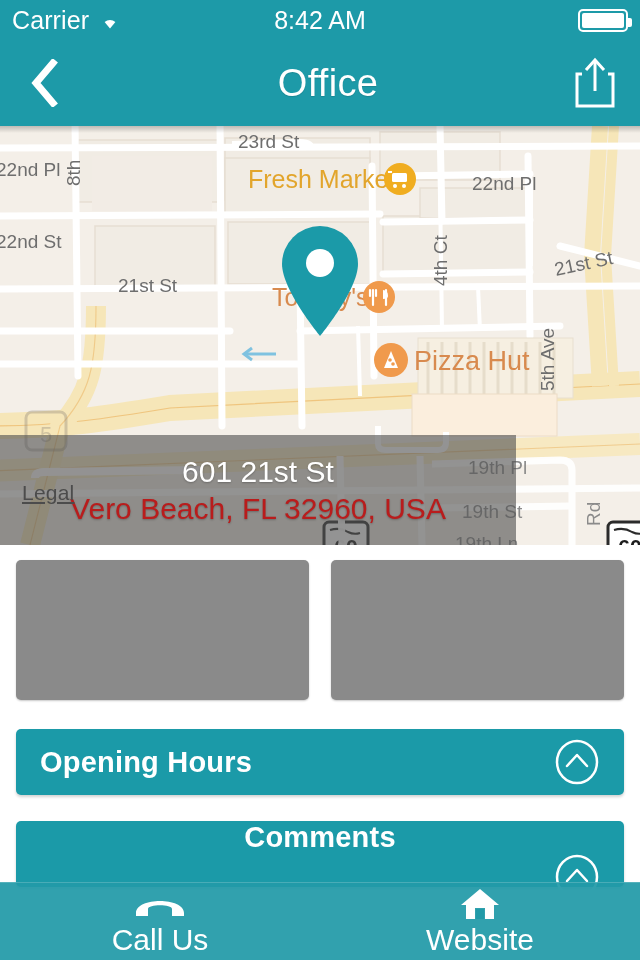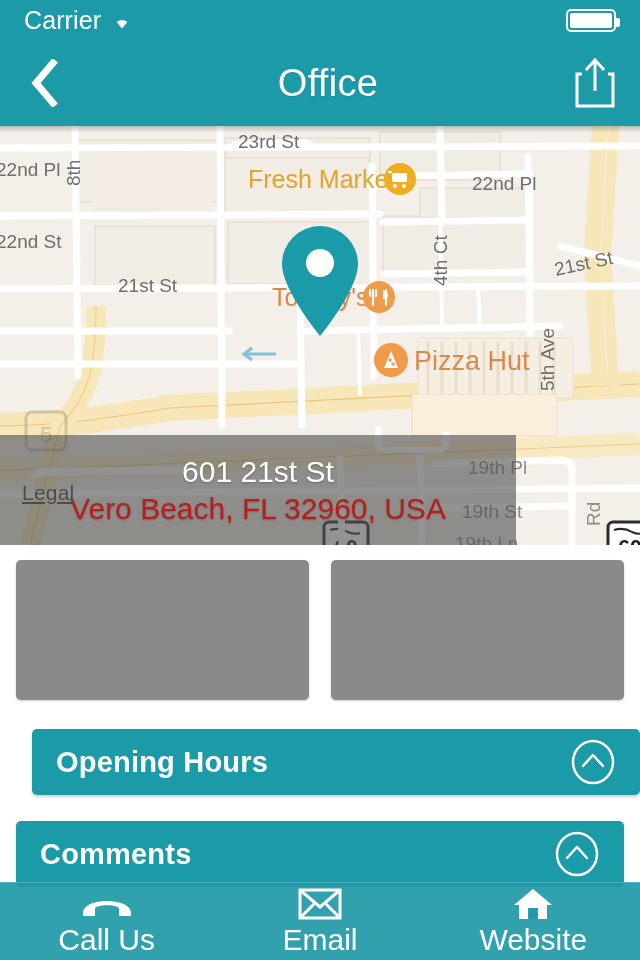--- a/index.html
+++ b/index.html
@@ -10,21 +10,21 @@
     overflow:hidden;
     position:relative;
     -webkit-font-smoothing:antialiased;
   }
   .phone{ position:relative; width:640px; height:960px; overflow:hidden; background:#fff; }
 
   
   .statusbar{
     position:absolute; top:0; left:0; width:640px; height:40px;
     background:#1d9aa8; color:#ffffff;
-    display:flex; align-items:center; padding:0 24px;
+    display:flex; align-items:center; padding:0 12px;
   }
   .sb-left{ display:flex; align-items:center; gap:9px; }
   .sb-carrier{ font-size:25px; letter-spacing:.1px; }
   .wifi-ico{ width:24px; height:19px; display:block; }
   .sb-time{ position:absolute; left:0; right:0; text-align:center; font-size:25px; font-weight:400; pointer-events:none;}
   .sb-right{ margin-left:auto; display:flex; align-items:center; }
   .battery{
     width:50px; height:23px; border:2px solid #fff; border-radius:5px;
     position:relative; box-sizing:border-box; padding:2px;
   }
@@ -83,22 +83,22 @@
     box-shadow:0 1px 2px rgba(0,0,0,.22);
   }
 
   
   .acc{
     position:absolute; left:16px; width:608px; height:66px;
     background:#1b9aa8; border-radius:5px;
     box-shadow:0 2px 3px rgba(0,0,0,.18);
     display:flex; align-items:center; padding:0 24px;
   }
-  .acc-1{ top:729px;margin-left:16px; }
-  .acc-2{ top:821px; }
+  .acc-1{ top:729px; }
+  .acc-2{ top:821px;flex-direction:column; }
   .acc-title{ font-size:29px; font-weight:bold; color:#fff; letter-spacing:.2px; }
   .acc-chev{ margin-left:auto; width:46px; height:46px; }
 
   
   .tabbar{
     position:absolute; left:0; bottom:0; width:640px; height:78px;
     background:rgba(33,154,168,.93);
     display:flex; align-items:center;
     border-top:1px solid rgba(255,255,255,.18);
   }
@@ -116,20 +116,21 @@
 
   <div class="statusbar">
     <div class="sb-left">
       <span class="sb-carrier">Carrier</span>
       <span class="wifi-ico">
         <svg width="24" height="19" viewBox="0 0 24 19">
           <path d="M12 17.5 L6.6 10.9 A8.6 8.6 0 0 1 17.4 10.9 Z" fill="#ffffff"></path>
         </svg>
       </span>
     </div>
+    <div class="sb-time">8:42 AM</div>
     <div class="sb-right">
       <span class="battery">
           <i></i>
         </span>
     </div>
   </div>
 
   <div class="navbar">
     <div class="nav-back">
       <svg width="30" height="48" viewBox="0 0 30 48">
@@ -339,31 +340,20 @@
     <div class="tab">
       <span class="tab-ico">
         <svg width="56" height="32" viewBox="0 0 56 32">
           <path d="M4,24 C4,8 52,8 52,24 L52,27 L40,27 L40,20 C40,15 16,15 16,20 L16,27 L4,27 Z" fill="#ffffff"></path>
         </svg>
       </span>
       <span class="tab-label">Call Us</span>
     </div>
 
 
-    <div class="tab">
-      <span class="tab-ico">
-        <svg width="44" height="34" viewBox="0 0 44 34">
-          <rect x="2" y="3" width="40" height="28" fill="none" stroke="#ffffff" stroke-width="3"></rect>
-          <polyline points="2,3 22,20 42,3" fill="none" stroke="#ffffff" stroke-width="3"></polyline>
-          <line x1="2" y1="31" x2="16" y2="17" stroke="#ffffff" stroke-width="3"></line>
-          <line x1="42" y1="31" x2="28" y2="17" stroke="#ffffff" stroke-width="3"></line>
-        </svg>
-      </span>
-      <span class="tab-label">Email</span>
-    </div>
 
     <div class="tab">
       <span class="tab-ico">
         <svg width="42" height="34" viewBox="0 0 42 34">
           <path d="M21,2 L2,18 L7,18 L7,32 L16,32 L16,21 L26,21 L26,32 L35,32 L35,18 L40,18 Z" fill="#ffffff"></path>
           <rect x="17" y="22" width="8" height="10" fill="#219aa8"></rect>
         </svg>
       </span>
       <span class="tab-label">Website</span>
     </div>

